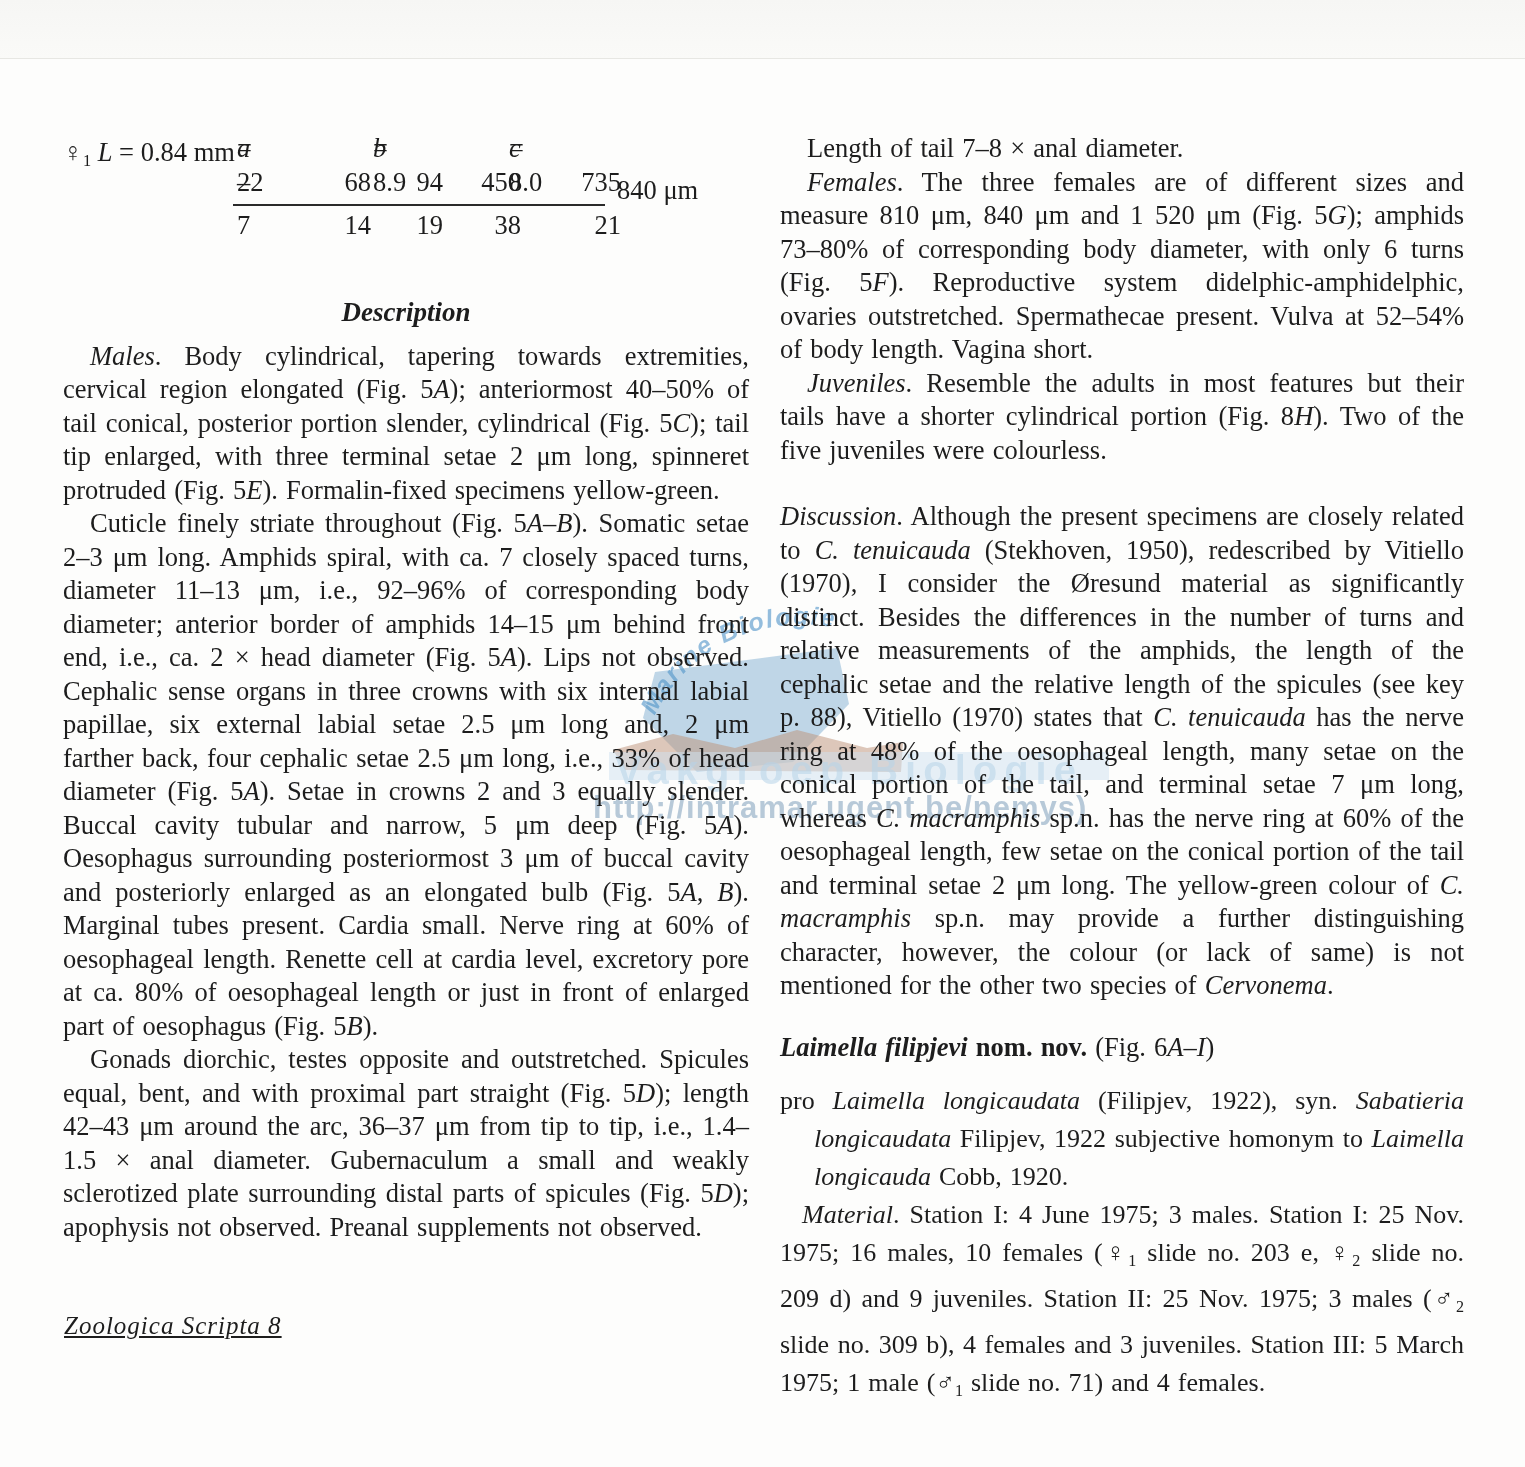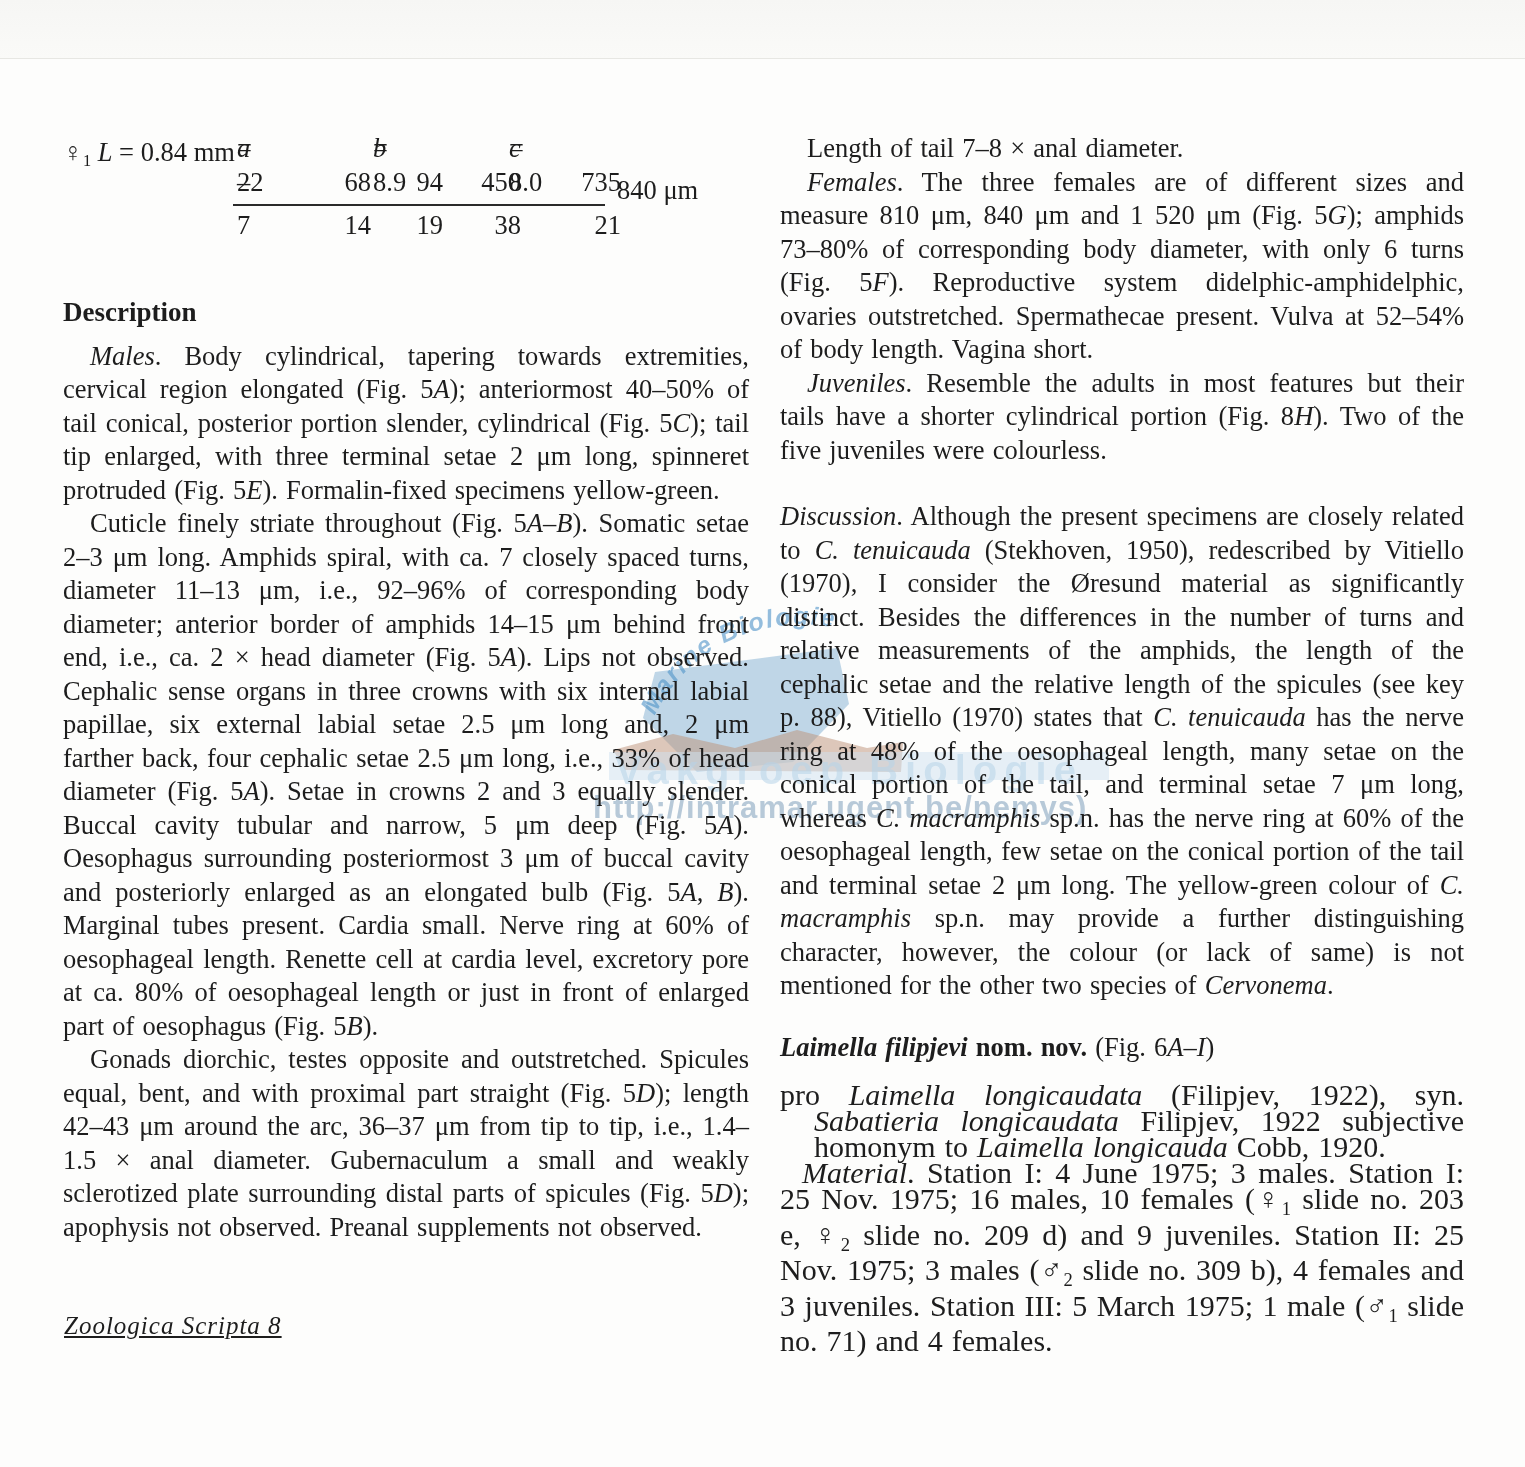--- a/index.html
+++ b/index.html
@@ -23,30 +23,30 @@
     z-index:2;
   }
   .col-left  { left:63px; }
   .col-right { left:780px; width:684px; }
   p { margin:0; }
   .indent  { text-indent:27px; }
   .it { font-style:italic; }
   .bd { font-weight:bold; }
   .sb { font-size:0.62em; vertical-align:-0.3em; }
   .section-heading {
-    font-size:27px;
-    margin:52px 0 10px 0; text-align:left;
+    font-style:italic; font-size:27px;
+    margin:52px 0 10px 0; text-align:center;
   }
   .gap-top { margin-top:33px; }
   .species-heading {
     margin-top:28px; margin-bottom:18px;
     font-size:26.5px; text-align:left;
   }
   .small-par {
-    font-size:30px; line-height:26px;
+    font-size:26px; line-height:38px;
   }
   .hanging { padding-left:34px; text-indent:-34px; }
   .small-indent { text-indent:22px; }
   
   .measure { position:relative; height:112px; text-align:left; word-spacing:normal; }
   .m-intro { position:absolute; left:0; top:4px; }
   .fraction { position:absolute; left:170px; top:0; }
   .f-labels { position:relative; height:32px; }
   .f-labels span { position:absolute; top:0; }
   .fl-a { left:4px; } .fl-b { left:140px; } .fl-c { left:276px; }

